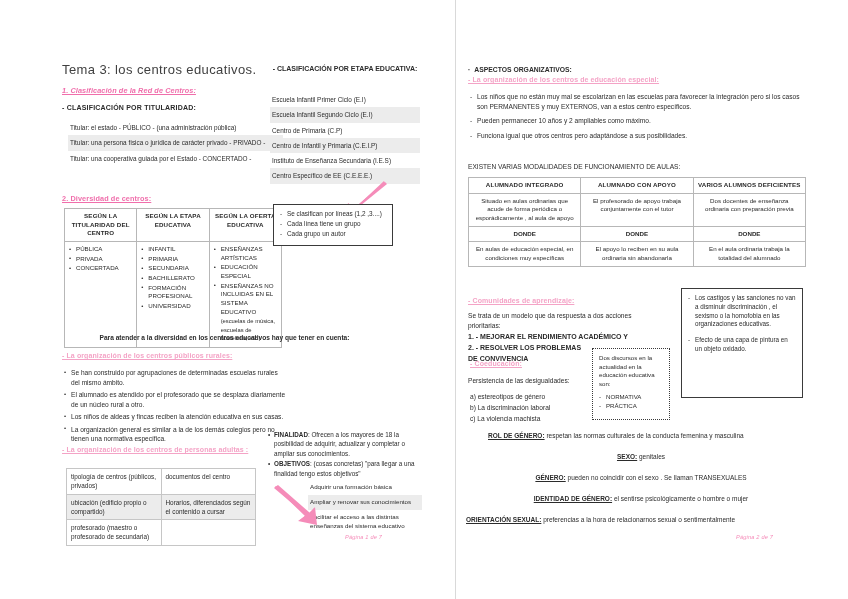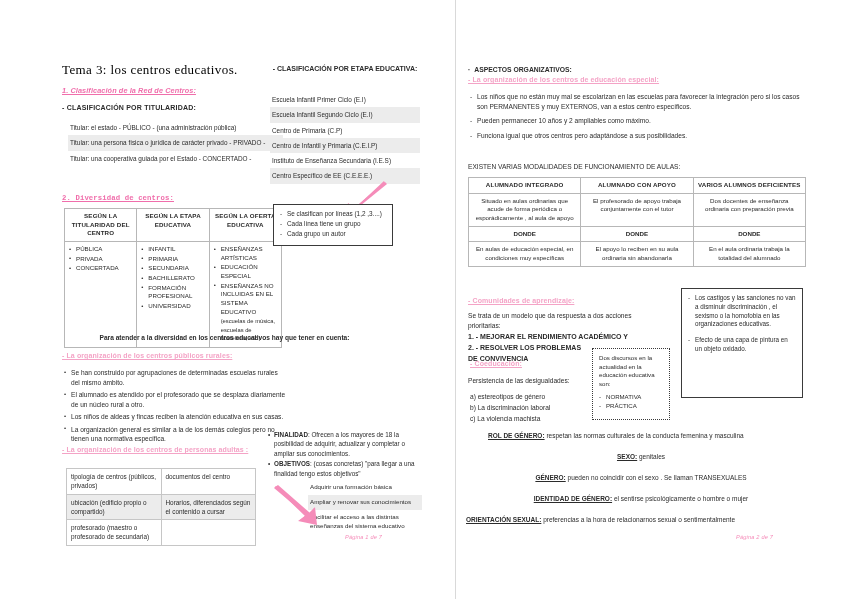--- a/index.html
+++ b/index.html
@@ -27,22 +27,22 @@
     position: absolute;
     top: 0;
     height: 599px;
     background: #ffffff;
   }
   #page-left  { left: 0;   width: 455px; }
   #page-right { left: 456px; width: 392px; }
 
   
   .hw {
-    font-family: Liberation Serif, serif;
-    color: #000000;
+    font-family: Liberation Sans, sans-serif;
+    color: #404040;
     font-size: 12.5px;
     letter-spacing: .4px;
   }
   .pink-head {
     color: #f06eab;
     font-weight: bold;
     font-size: 7.3px;
     text-decoration: underline;
     letter-spacing: .1px;
   }
@@ -168,21 +168,21 @@
     <div class="blk pink-head" style="left:62px; top:86px; width:230px;font-style:italic;">1. Clasificación de la Red de Centros:</div>
 
     <div class="blk" style="left:62px; top:104px; width:230px; font-size:7px; font-weight:bold; letter-spacing:.2px;">- CLASIFICACIÓN POR TITULARIDAD:</div>
 
     <div class="blk" style="left:68px; top:120px; width:215px;">
       <div class="striperow">Titular: el estado - PÚBLICO - (una administración pública)</div>
       <div class="striperow on">Titular: una persona física o jurídica de carácter privado - PRIVADO -</div>
       <div class="striperow">Titular: una cooperativa guiada por el Estado  - CONCERTADO -</div>
     </div>
 
-    <div class="blk pink-head" style="left:62px; top:194px; width:230px;font-family:Liberation Mono, monospace;">2. Diversidad de centros:</div>
+    <div class="blk pink-head" style="left:62px; top:194px; width:230px;">2. Diversidad de centros:</div>
 
     <div class="blk" style="left:64px; top:208px; width:218px;">
       <table class="grid">
         <tbody>
             <tr>
           <th>SEGÚN LA TITULARIDAD DEL CENTRO</th>
           <th>SEGÚN LA ETAPA EDUCATIVA</th>
           <th>SEGÚN LA OFERTA EDUCATIVA</th>
         </tr>
         <tr style="height:106px;">

